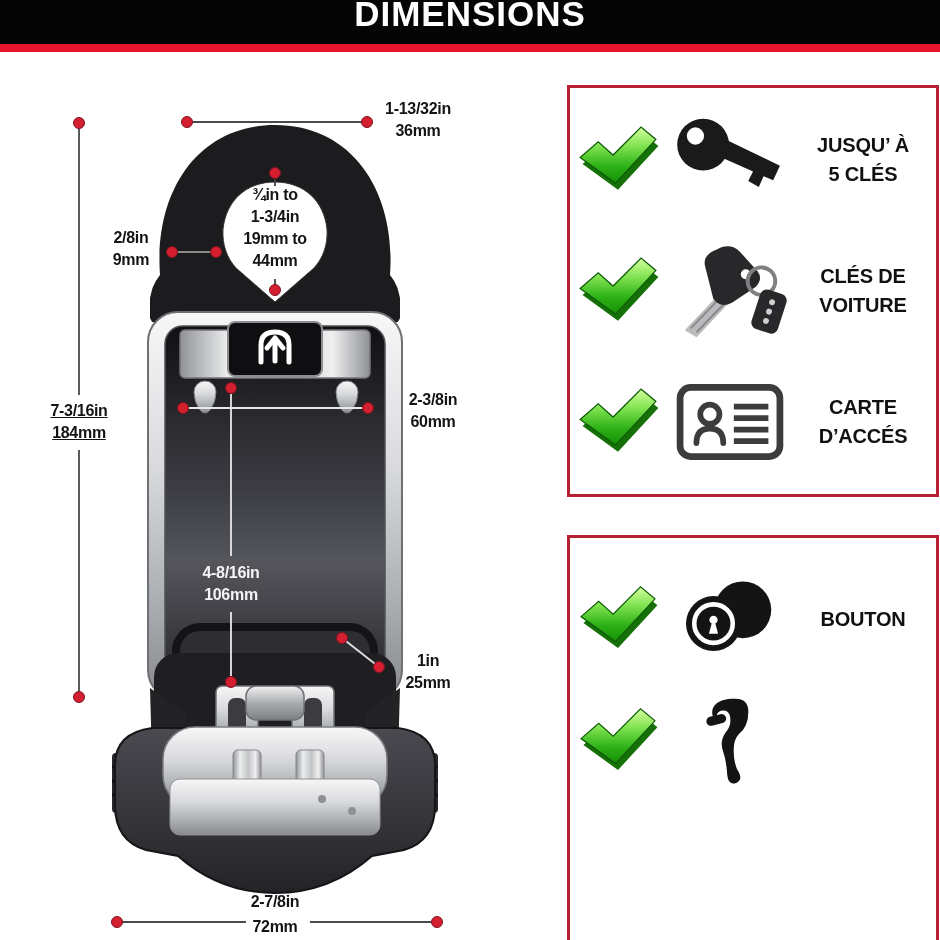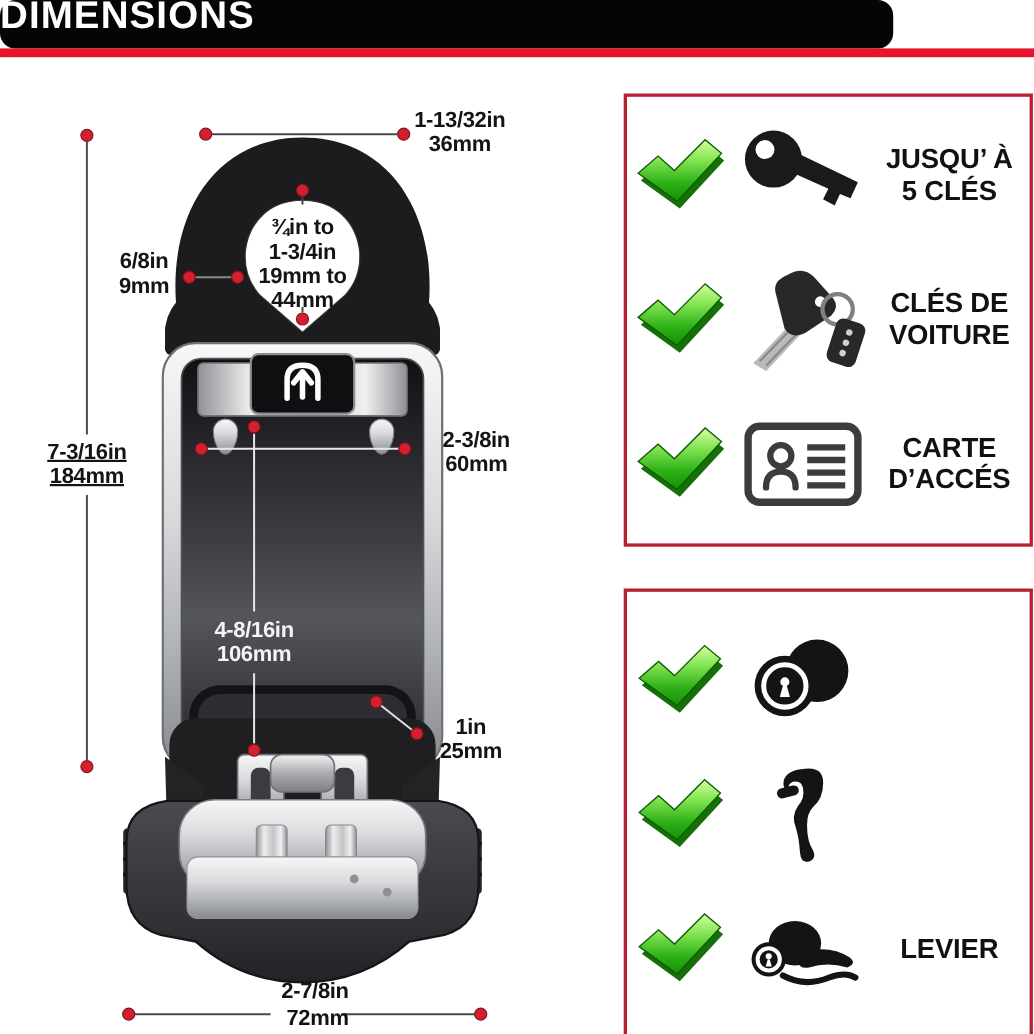--- a/index.html
+++ b/index.html
@@ -2,53 +2,53 @@
 <html><head>
 <meta charset="utf-8">
 <style>
   html,body{margin:0;padding:0;}
   body{
     width:940px;height:940px;position:relative;overflow:hidden;
     background:#ffffff;
     font-family:"Liberation Sans","DejaVu Sans",sans-serif;
   }
   .banner{
-    position:absolute;left:0;top:0;width:812px;height:44px;
-    background:#050505;display:flex;align-items:flex-start;justify-content:flex-start;border-radius:14px;
+    position:absolute;left:0;top:0;width:940px;height:44px;
+    background:#050505;display:flex;align-items:flex-start;justify-content:center;
   }
   .banner h1{
     margin:-6px 0 0 0;color:#ffffff;font-size:35px;font-weight:bold;letter-spacing:1px;
   }
   .stripe{position:absolute;left:0;top:44px;width:940px;height:8px;background:#e8142b;}
 
   .diagram{position:absolute;left:0;top:53px;width:565px;height:887px;}
   .diagram svg{position:absolute;left:0;top:0;}
 
   .dim{
-    position:absolute;font-weight:bold;font-size:20px;line-height:22px;
+    position:absolute;font-weight:bold;font-size:16px;line-height:22px;
     color:#141414;text-align:center;letter-spacing:-0.3px;white-space:nowrap;
   }
   .dim.light{color:#f4f4f5;}
   .dim span{display:block;}
   .dim.wide span{line-height:25px;}
 
   .panel{
     position:absolute;left:567px;width:372px;background:#ffffff;
     border:3px solid #b62030;box-sizing:border-box;
     display:flex;flex-direction:column;
   }
   .panel-top{top:85px;height:412px;justify-content:space-around;padding:6px 0;}
   .panel-bottom{top:535px;height:430px;padding-top:20px;}
   .prow{display:flex;align-items:center;}
   .panel-top .prow{height:128px;}
   .panel-bottom .prow{height:122px;}
   .check-box{width:96px;display:flex;justify-content:center;flex:none;}
   .icon-box{width:128px;height:104px;display:flex;align-items:center;justify-content:center;flex:none;}
   .plabel{
-    flex:1;text-align:center;font-weight:bold;font-size:25px;line-height:29px;
+    flex:1;text-align:center;font-weight:bold;font-size:20px;line-height:29px;
     color:#111;letter-spacing:-0.2px;padding-right:4px;
   }
   .plabel span{display:block;}
 </style>
 </head>
 <body>
 
 <svg width="0" height="0" style="position:absolute" aria-hidden="true">
   <defs>
     <linearGradient id="gSilver" x1="0" y1="0" x2="0" y2="1">
@@ -178,47 +178,47 @@
         <circle cx="379" cy="614" r="5.5"></circle>
       <circle cx="117" cy="869" r="5.5"></circle>
         <circle cx="437" cy="869" r="5.5"></circle>
     </g>
   </svg>
 
   <div class="dim" style="left:366px;top:45px;width:104px;">
     <span>1-13/32in</span>
     <span>36mm</span>
   </div>
-  <div class="dim" style="left:213px;top:143px;width:124px;">
+  <div class="dim" style="left:213px;top:131px;width:124px;">
     <span>¾in to</span>
     <span>1-3/4in</span>
     <span>19mm to</span>
     <span>44mm</span>
   </div>
   <div class="dim" style="left:96px;top:174px;width:70px;">
-    <span>6/8in</span>
+    <span>2/8in</span>
     <span>9mm</span>
   </div>
   <div class="dim" style="left:20px;top:347px;width:118px;text-decoration:underline;">
     <span>7-3/16in</span>
     <span>184mm</span>
   </div>
   <div class="dim" style="left:394px;top:336px;width:78px;">
     <span>2-3/8in</span>
     <span>60mm</span>
   </div>
   <div class="dim light" style="left:170px;top:509px;width:122px;">
     <span>4-8/16in</span>
     <span>106mm</span>
   </div>
   <div class="dim" style="left:394px;top:597px;width:68px;">
     <span>1in</span>
     <span>25mm</span>
   </div>
-  <div class="dim wide" style="left:213px;top:836px;width:104px;text-align:right;">
+  <div class="dim wide" style="left:223px;top:836px;width:104px;">
     <span>2-7/8in</span>
     <span>72mm</span>
   </div>
 </section>
 
 <aside class="panel panel-top">
   <div class="prow">
     <div class="check-box">
       <svg width="84" height="72" viewBox="0 0 102 86">
         <path d="M8,48 L30,29 L48,45 L82,11 L100,26 L51,79 Z" fill="#167008"></path>
@@ -296,50 +296,31 @@
     </div>
     <div class="icon-box">
       <svg width="110" height="92" viewBox="0 0 120 100">
         <circle cx="74" cy="40" r="31" fill="#141414"></circle>
         <circle cx="42" cy="55" r="30" fill="#141414"></circle>
         <circle cx="42" cy="55" r="21" fill="none" stroke="#ffffff" stroke-width="5"></circle>
         <circle cx="42" cy="51" r="4.5" fill="#ffffff"></circle>
         <path d="M40,55 L37,66 L47,66 L44,55 Z" fill="#ffffff"></path>
       </svg>
     </div>
+    <div class="plabel">
+      <span>BOUTON</span>
+    </div>
   </div>
   <div class="prow">
     <div class="check-box">
       <svg width="82" height="70" viewBox="0 0 102 86">
         <path d="M8,48 L30,29 L48,45 L82,11 L100,26 L51,79 Z" fill="#167008"></path>
         <path d="M5,40 L27,21 L45,37 L79,3 L97,18 L48,71 Z" fill="url(#gGreen)" stroke="#0d5c06" stroke-width="1.5"></path>
       </svg>
     </div>
     <div class="icon-box">
       <svg width="110" height="100" viewBox="0 0 120 100">
         <path d="M62,4 Q80,2 80,18 Q80,34 70,42 Q64,48 64,60 Q64,76 70,85 Q74,93 66,96 Q58,98 57,87 Q56,72 53,63 Q48,51 55,41 Q62,33 60,23 Q58,15 50,17 Q44,19 46,27 Q39,25 41,15 Q45,5 62,4 Z" fill="#141414"></path>
         <rect x="34" y="22" width="22" height="10" rx="5" transform="rotate(-14 45 27)" fill="#141414"></rect>
       </svg>
     </div>
   </div>
-  <div class="prow">
-    <div class="check-box">
-      <svg width="82" height="70" viewBox="0 0 102 86">
-        <path d="M8,48 L30,29 L48,45 L82,11 L100,26 L51,79 Z" fill="#167008"></path>
-        <path d="M5,40 L27,21 L45,37 L79,3 L97,18 L48,71 Z" fill="url(#gGreen)" stroke="#0d5c06" stroke-width="1.5"></path>
-      </svg>
-    </div>
-    <div class="icon-box">
-      <svg width="110" height="92" viewBox="0 0 120 100">
-        <ellipse cx="52" cy="44" rx="26" ry="22" fill="#141414"></ellipse>
-        <circle cx="26" cy="60" r="17" fill="#141414"></circle>
-        <circle cx="26" cy="60" r="11" fill="none" stroke="#ffffff" stroke-width="4"></circle>
-        <circle cx="26" cy="57" r="3" fill="#ffffff"></circle>
-        <path d="M25,60 L23,67 L29,67 L27,60 Z" fill="#ffffff"></path>
-        <path d="M62,52 Q88,46 106,58 Q114,64 104,68 Q84,62 66,68 Q56,70 54,60 Z" fill="#141414"></path>
-        <path d="M40,76 Q62,88 86,78 Q102,72 112,78" fill="none" stroke="#141414" stroke-width="6" stroke-linecap="round"></path>
-      </svg>
-    </div>
-    <div class="plabel">
-      <span>LEVIER</span>
-    </div>
-  </div>
 </aside>
 
 </body></html>

